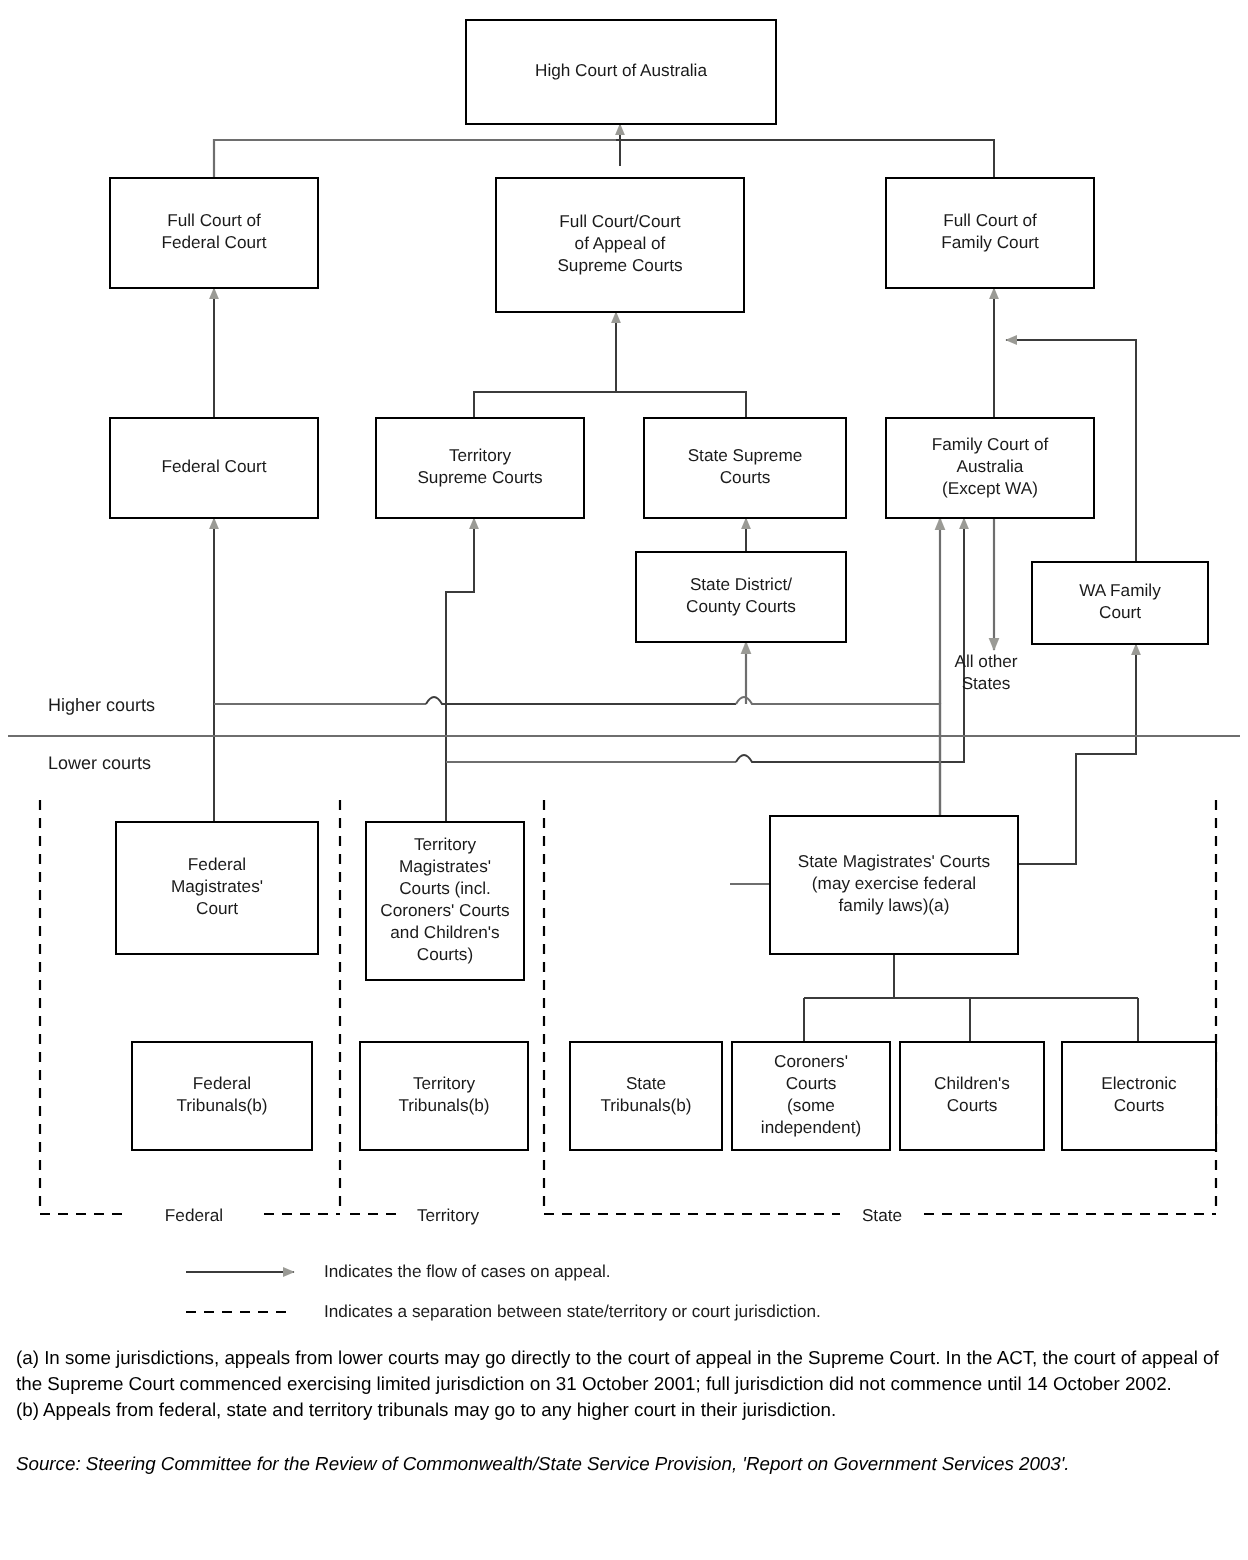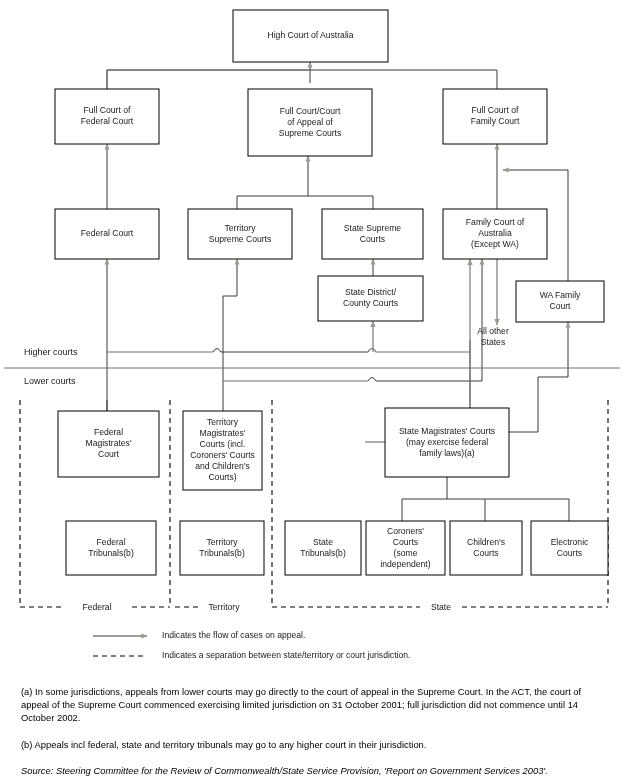--- a/index.html
+++ b/index.html
@@ -92,21 +92,21 @@
     position: absolute;
     left: 8px;
     top: 672px;
     width: 610px;
     font-family: "Liberation Sans", sans-serif;
     font-size: 9.4px;
     line-height: 13.2px;
     color: #000000;
   }
   .notes p {
-    margin: 13px;
+    margin: 0;
   }
   .notes .source {
     margin-top: 13px;
     font-style: italic;
   }
 </style>
 </head>
 <body>
 
 <div id="diagram-root">
@@ -313,15 +313,15 @@
   </g>
   <g>
     <path class="sep-line" d="M93,656 L147,656"></path>
     <text class="legend-text" x="162" y="656">Indicates a separation between state/territory or court jurisdiction.</text>
   </g>
 </svg>
 </div>
 
 <div class="notes">
   <p>(a) In some jurisdictions, appeals from lower courts may go directly to the court of appeal in the Supreme Court. In the ACT, the court of appeal of the Supreme Court commenced exercising limited jurisdiction on 31 October 2001; full jurisdiction did not commence until 14 October 2002.</p>
-  <p>(b) Appeals incl federal, state and territory tribunals may go to any higher court in their jurisdiction.</p>
+  <p>(b) Appeals from federal, state and territory tribunals may go to any higher court in their jurisdiction.</p>
   <p class="source">Source: Steering Committee for the Review of Commonwealth/State Service Provision, 'Report on Government Services 2003'.</p>
 </div>
 
 </body></html>

